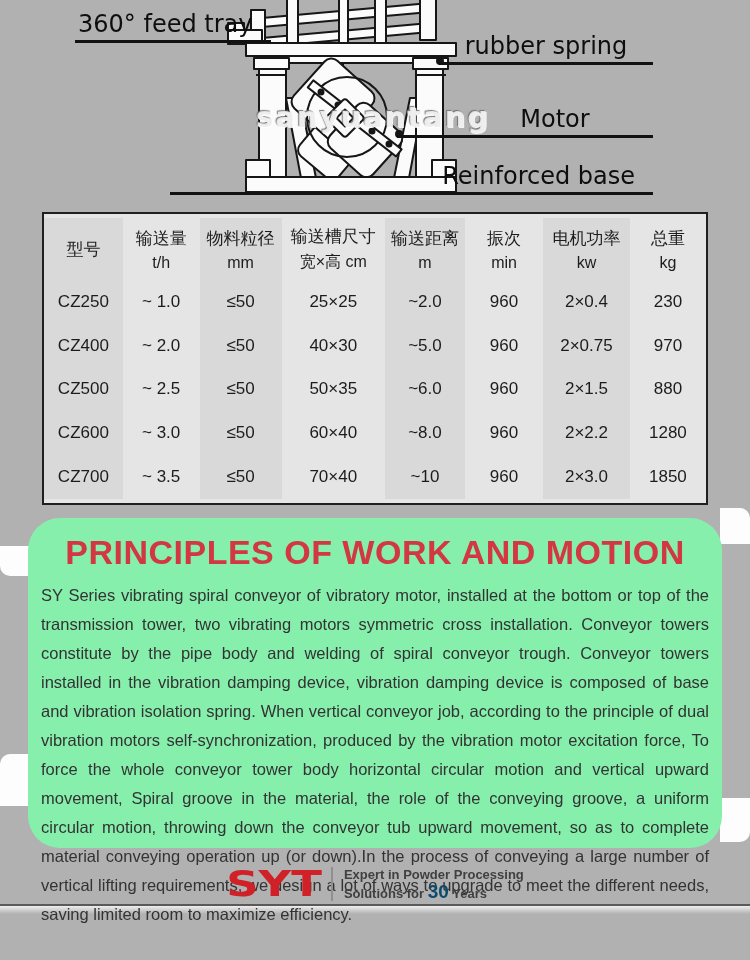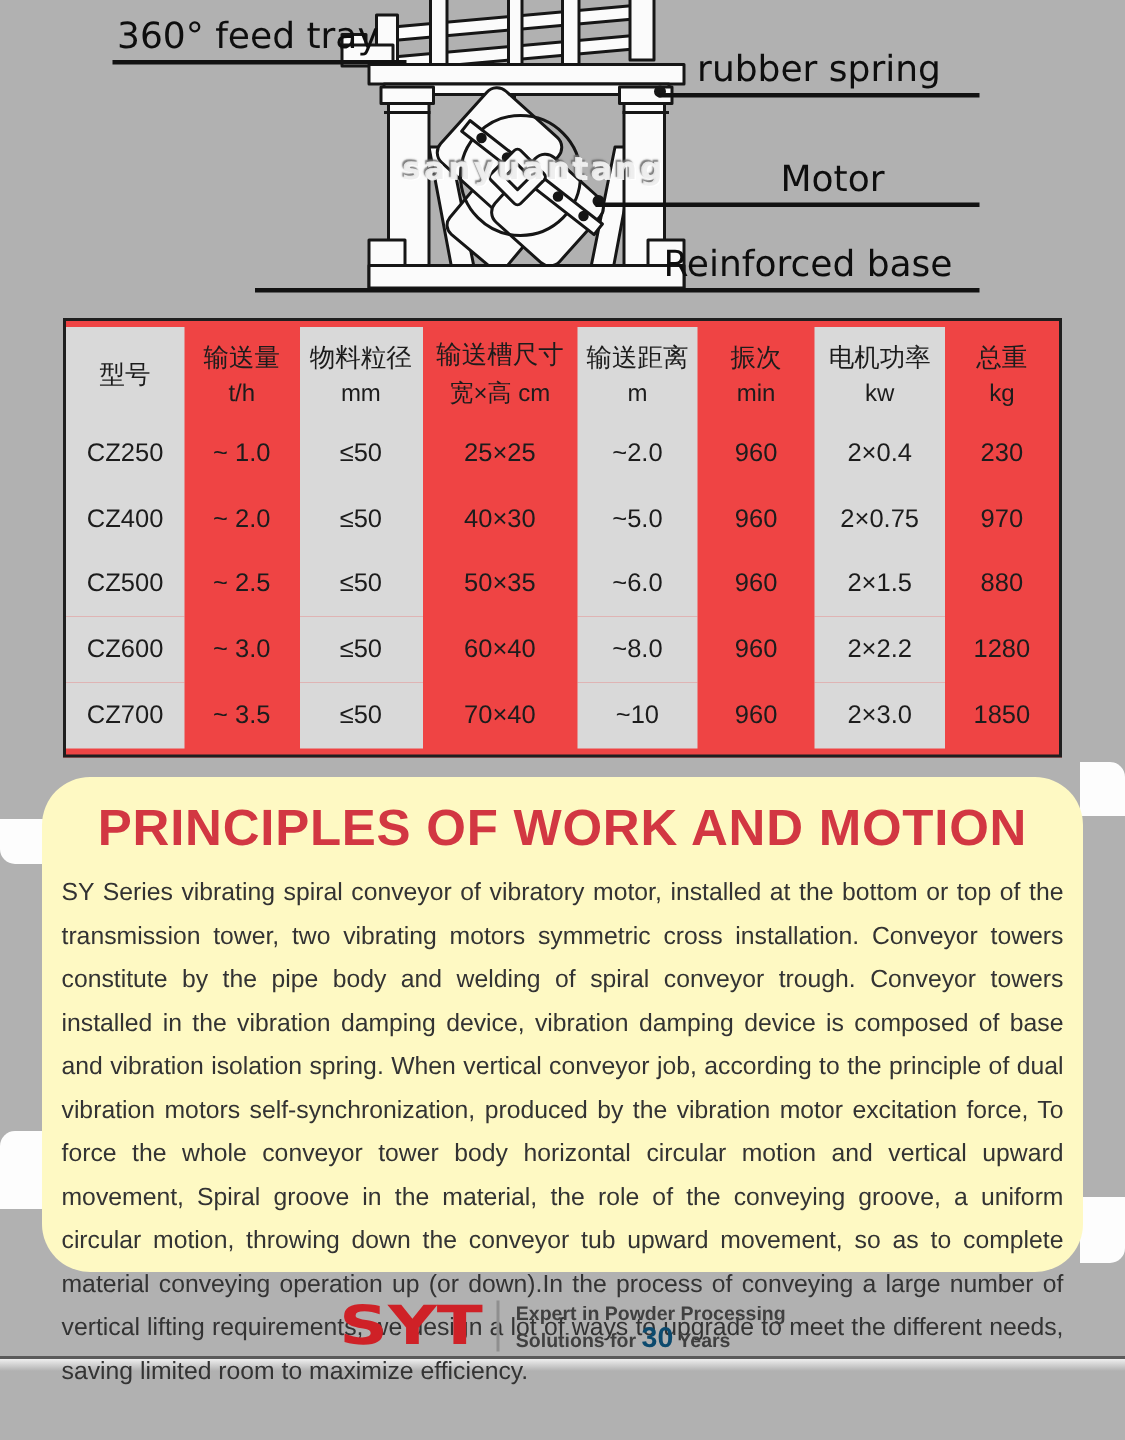--- a/index.html
+++ b/index.html
@@ -2,48 +2,48 @@
 <html><head>
 <meta charset="utf-8">
 <style>
   html,body{margin:0;padding:0;background:#9e9e9e;}
   .stage{position:relative;width:750px;height:960px;margin:0 auto;background:#b1b1b1;
          overflow:hidden;font-family:"Liberation Sans",sans-serif;}
 
   
   .diagram{position:absolute;left:0;top:0;width:750px;height:210px;}
   .machine-svg{position:absolute;left:225px;top:0;width:260px;height:200px;z-index:1;}
-  .watermark{position:absolute;left:268px;top:100px;z-index:2;
-             font-family:"DejaVu Sans",sans-serif;font-weight:bold;font-size:21px;letter-spacing:2px;
+  .watermark{position:absolute;left:256px;top:100px;z-index:2;
+             font-family:"DejaVu Sans",sans-serif;font-weight:bold;font-size:29px;letter-spacing:2px;
              color:rgba(238,238,238,.92);
              text-shadow:1px 1px 0 rgba(255,255,255,.85),-1px -1px 1px rgba(110,110,110,.9);}
   .callout{position:absolute;z-index:3;border-bottom:3px solid #121212;
            font-family:"DejaVu Sans",sans-serif;font-size:24px;color:#0e0e0e;
            padding-bottom:2px;white-space:nowrap;}
   .co-feed{left:75px;top:10px;width:193px;text-align:left;padding-left:3px;}
   .co-spring{left:439px;top:32px;width:214px;text-align:center;}
   .co-motor{left:397px;top:105px;width:256px;text-align:center;padding-left:60px;box-sizing:border-box;}
   .co-base{left:170px;top:162px;width:483px;text-align:right;padding-right:18px;box-sizing:border-box;}
 
   
   .table-wrap{position:absolute;left:42px;top:212px;width:666px;height:293px;box-sizing:border-box;
-              background:#ef4444;border:2px solid #1f1f1f;padding:4px 0;}
+              background:#e5e5e5;border:2px solid #1f1f1f;padding:4px 0;}
   table.spec-table{width:100%;height:100%;border-collapse:collapse;table-layout:fixed;}
   .spec-table th,.spec-table td{text-align:center;vertical-align:middle;font-weight:normal;
               font-size:17px;color:#1c1c1c;padding:0;}
   .spec-table thead tr{height:62px;}
   .spec-table .shade{background:#d9d9d9;}
   .spec-table .cn{font-size:17px;}
   .spec-table .un{font-size:16px;margin-top:4px;}
   .spec-table .un:empty{display:none;}
   col.w0{width:11.9%}col.w1{width:11.6%}col.w2{width:12.4%}col.w3{width:15.6%}
   col.w4{width:12.1%}col.w5{width:11.8%}col.w6{width:13.1%}col.w7{width:11.5%}
 
   
-  .panel{position:absolute;left:28px;top:518px;width:694px;height:330px;background:#fef9c3;
+  .panel{position:absolute;left:28px;top:518px;width:694px;height:330px;background:#86efac;
          border-radius:32px;z-index:2;}
   .edge-tab{position:absolute;background:#fdfdfd;z-index:1;}
   .tab-l1{left:0;top:546px;width:30px;height:30px;border-radius:0 0 0 10px;}
   .tab-l2{left:0;top:754px;width:30px;height:52px;border-radius:10px 0 0 0;}
   .tab-r1{right:0;top:508px;width:30px;height:36px;border-radius:0 10px 0 0;}
   .tab-r2{right:0;top:798px;width:30px;height:44px;border-radius:0 0 10px 0;}
   .panel-title{margin:0;padding-top:15px;text-align:center;
                font-size:34px;line-height:38px;font-weight:bold;letter-spacing:.5px;color:#d23742;}
   .panel-body{margin:10px 13px 0 13px;font-size:16.5px;line-height:29px;color:#333;
               text-align:justify;}

